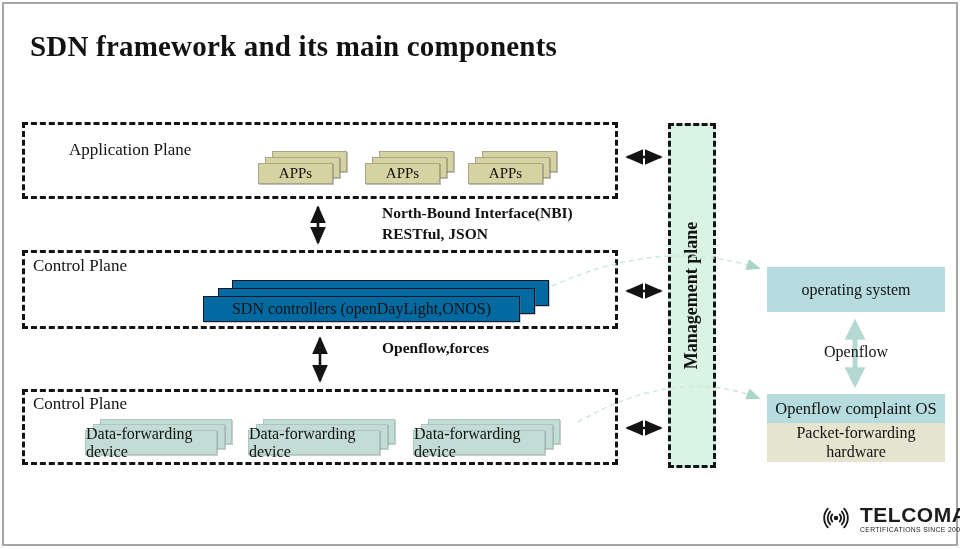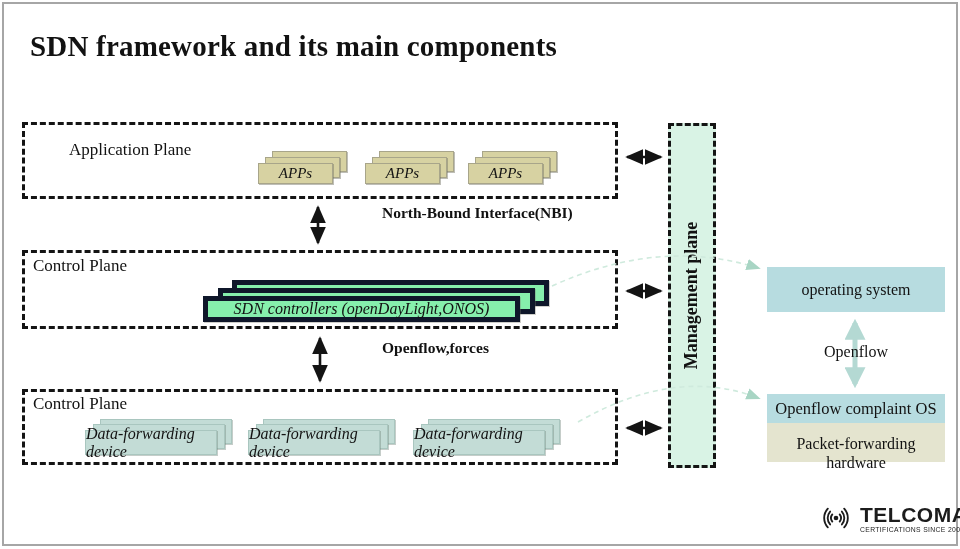--- a/index.html
+++ b/index.html
@@ -10,43 +10,43 @@
 
   .plane{position:absolute;border:3px dashed #141414;box-sizing:border-box;background:transparent;}
   .plane-label{position:absolute;font-size:17px;}
 
   .mgmt{position:absolute;left:668px;top:123px;width:48px;height:345px;box-sizing:border-box;
         border:3px dashed #141414;background:#d9f3e5;display:flex;align-items:center;justify-content:center;z-index:1;}
   .mgmt span{transform:rotate(-90deg);white-space:nowrap;font-weight:bold;font-size:18px;}
 
   .stack{position:absolute;z-index:2;}
   .stack .ly{position:absolute;box-sizing:border-box;}
-  .stack .l1{z-index:3;display:flex;align-items:center;justify-content:center;font-style:italic;}
+  .stack .l1{z-index:3;display:flex;align-items:center;justify-content:center;}
   .stack .l2{z-index:2;}
   .stack .l3{z-index:1;}
 
   .apps .ly{width:75px;height:21px;background:#d7d2a2;border:1px solid #a8a58a;box-shadow:1px 1px 0 rgba(110,110,95,.45);}
   .apps .l2{left:7px;top:-6px;}  .apps .l3{left:14px;top:-12px;}
   .apps .l1{left:0;top:0;font-size:15px;}
 
-  .ctrl .ly{width:317px;height:26px;background:#86efac;border:5px solid #0f172a;box-shadow:1px 1px 0 rgba(120,120,105,.35);}
+  .ctrl .ly{width:317px;height:26px;background:#0369a1;border:1px solid #0f172a;box-shadow:1px 1px 0 rgba(120,120,105,.35);}
   .ctrl .l2{left:15px;top:-8px;} .ctrl .l3{left:29px;top:-16px;}
   .ctrl .l1{left:0;top:0;font-size:16px;}
 
   .dev .ly{width:132px;height:25px;background:#c3dcd6;border:1px solid #a9c6bf;box-shadow:1px 1px 0 rgba(110,130,120,.4);}
   .dev .l2{left:8px;top:-6px;} .dev .l3{left:15px;top:-11px;}
   .dev .l1{left:0;top:0;font-size:16px;}
 
   .iface{position:absolute;font-weight:bold;font-size:15.5px;line-height:21px;z-index:2;margin-left:48px;}
 
   .rbox{position:absolute;left:767px;width:178px;box-sizing:border-box;text-align:center;z-index:2;}
   .r-controller{top:267px;height:45px;background:#b7dce0;display:flex;flex-direction:column;justify-content:center;font-size:16px;line-height:21px;}
   .r-openflow{top:343px;font-size:16px;z-index:6;}
   .r-os{top:394px;height:29px;background:#b7dce0;line-height:29px;font-size:16.5px;}
-  .r-hw{top:423px;height:39px;background:#e4e4cf;font-size:16px;line-height:19px;padding-top:11px;}
+  .r-hw{top:423px;height:39px;background:#e4e4cf;font-size:16px;line-height:19px;padding-top:0;}
 
   #arrows{position:absolute;left:0;top:0;z-index:5;pointer-events:none;}
 
   .logo{position:absolute;left:821px;top:503px;display:flex;align-items:center;gap:9px;z-index:2;
         font-family:"Liberation Sans","DejaVu Sans",sans-serif;color:#1c1c1c;}
   .logo .brand{font-size:21px;font-weight:700;letter-spacing:.5px;line-height:1;}
   .logo .tagline{font-size:6.8px;letter-spacing:.35px;margin-top:1px;white-space:nowrap;}
 </style>
 </head>
 <body>
@@ -115,20 +115,21 @@
   <div class="stack dev" style="left:413px;top:430px;">
     <div class="ly l3"></div>
     <div class="ly l2"></div>
     <div class="ly l1">
         <span>Data-forwarding device</span>
       </div>
   </div>
 
   <div class="iface" style="left:334px;top:202px;">
     <div>North-Bound Interface(NBI)</div>
+    <div>RESTful, JSON</div>
   </div>
   <div class="iface" style="left:334px;top:337px;">
     <div>Openflow,forces</div>
   </div>
 
   <div class="rbox r-controller">
     <div>operating system</div>
   </div>
   <div class="rbox r-openflow">Openflow</div>
   <div class="rbox r-os">Openflow complaint OS</div>

